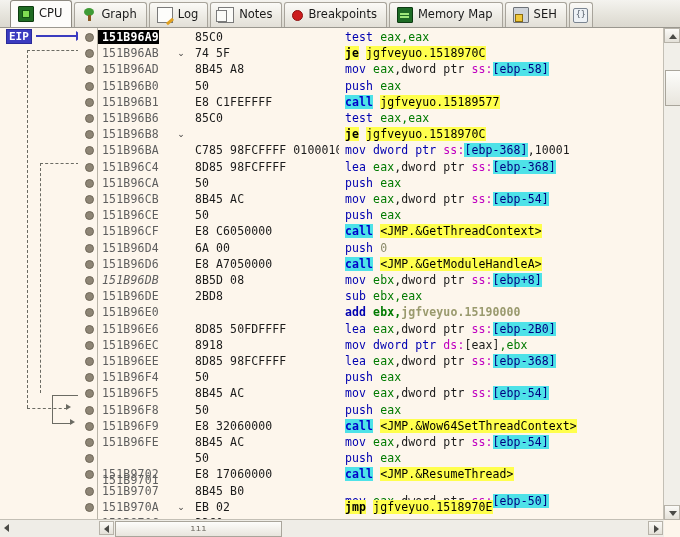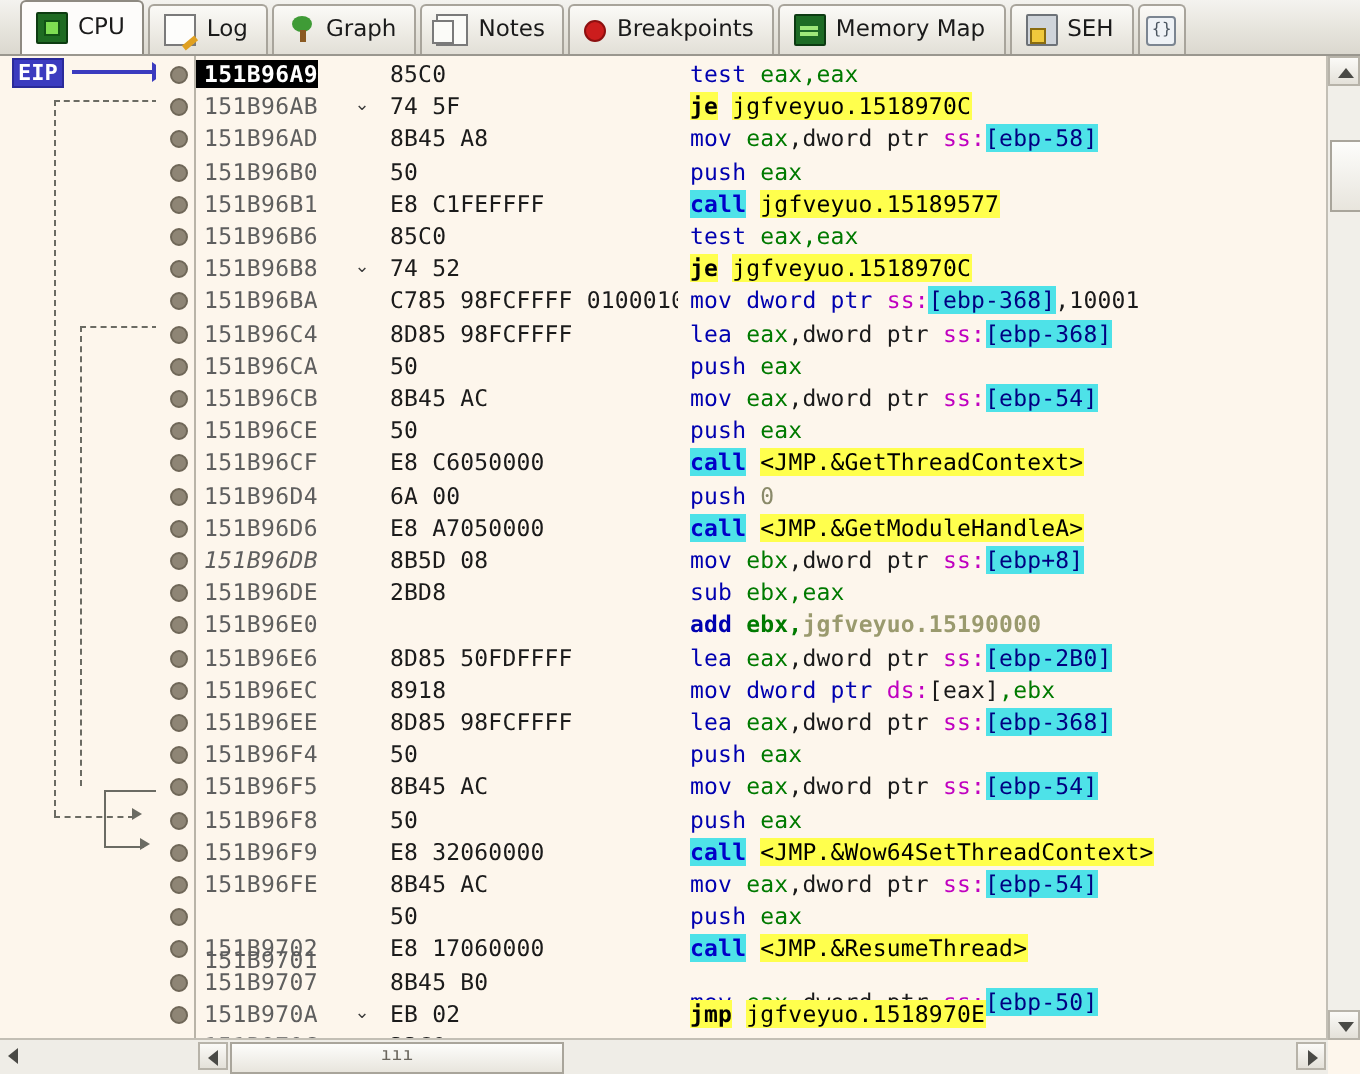--- a/index.html
+++ b/index.html
@@ -263,26 +263,26 @@
 <body>
 
 <div id="app">
 
   <div class="tabbar">
     <div class="tab active">
       <span class="ico ico-cpu"></span>
       <span class="tlabel">CPU</span>
     </div>
     <div class="tab">
+      <span class="ico ico-tree"></span>
+      <span class="tlabel">Graph</span>
+    </div>
+    <div class="tab">
       <span class="ico ico-page"></span>
       <span class="tlabel">Log</span>
-    </div>
-    <div class="tab">
-      <span class="ico ico-tree"></span>
-      <span class="tlabel">Graph</span>
     </div>
     <div class="tab">
       <span class="ico ico-notes"></span>
       <span class="tlabel">Notes</span>
     </div>
     <div class="tab">
       <span class="ico ico-bp"></span>
       <span class="tlabel">Breakpoints</span>
     </div>
     <div class="tab">
@@ -401,21 +401,20 @@
         <span class="fold" style="top: 470.8px; position: absolute; line-height: 16.2px;">⌄</span>
       </div>
 
     <div class="col-bytes">
         <div class="row" style="top: 1px;"><span class="bytes">85C0</span></div>
         <div class="row" style="top: 17.2px;"><span class="bytes">74 5F</span></div>
         <div class="row" style="top: 33.4px;"><span class="bytes">8B45 A8</span></div>
         <div class="row" style="top: 49.6px;"><span class="bytes">50</span></div>
         <div class="row" style="top: 65.8px;"><span class="bytes">E8 C1FEFFFF</span></div>
         <div class="row" style="top: 82px;"><span class="bytes">85C0</span></div>
-        <div class="row" style="top: 98.2px;"><span class="bytes">74 52</span></div>
         <div class="row" style="top: 114.4px;"><span class="bytes">C785 98FCFFFF 01000100</span></div>
         <div class="row" style="top: 130.6px;"><span class="bytes">8D85 98FCFFFF</span></div>
         <div class="row" style="top: 146.8px;"><span class="bytes">50</span></div>
         <div class="row" style="top: 163px;"><span class="bytes">8B45 AC</span></div>
         <div class="row" style="top: 179.2px;"><span class="bytes">50</span></div>
         <div class="row" style="top: 195.4px;"><span class="bytes">E8 C6050000</span></div>
         <div class="row" style="top: 211.6px;"><span class="bytes">6A 00</span></div>
         <div class="row" style="top: 227.8px;"><span class="bytes">E8 A7050000</span></div>
         <div class="row" style="top: 244px;"><span class="bytes">8B5D 08</span></div>
         <div class="row" style="top: 260.2px;"><span class="bytes">2BD8</span></div>

